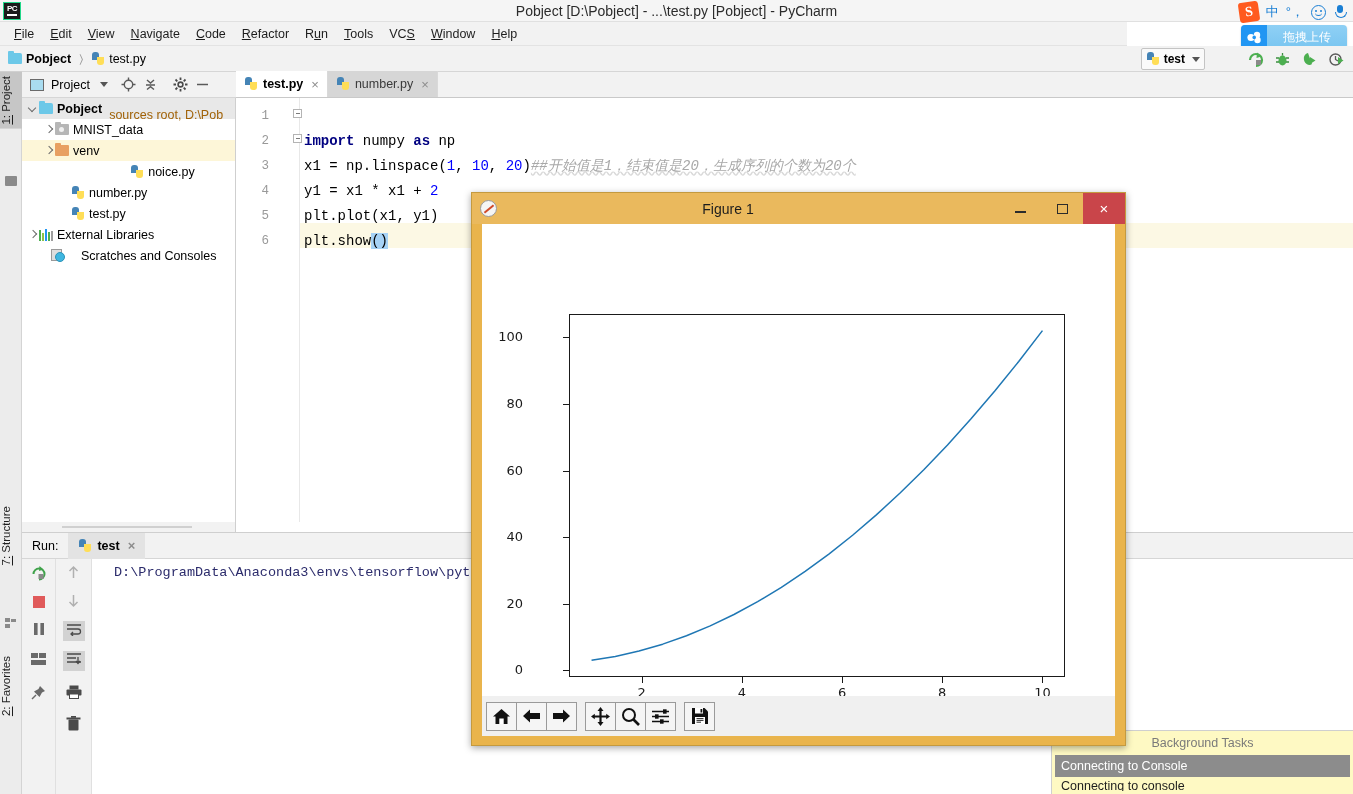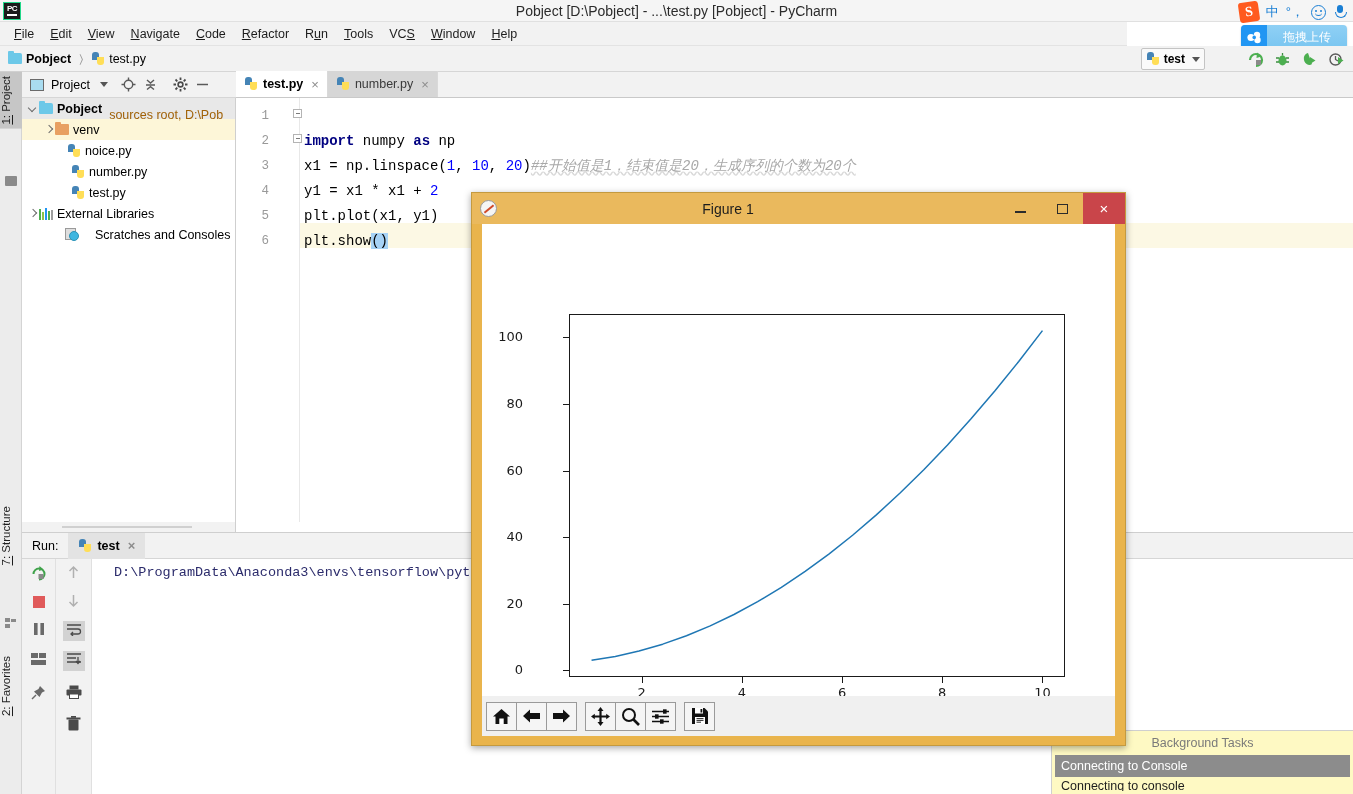--- a/index.html
+++ b/index.html
@@ -505,26 +505,31 @@
     </span>
   </div>
 
   <div class="proj-tree" id="project-tree">
       <div class="tree-row sel-grey" style="padding-left: 4px;">
         <span class="arrow down"></span>
         <span class="folder-ico" style="flex: 0 0 auto;"></span>
         <span class="tree-label bold">Pobject</span>
         <span class="tree-note">sources root, D:\Pob</span>
       </div>
+      <div class="tree-row" style="padding-left: 20px;">
+        <span class="arrow right"></span>
+        <span class="ico-mod" style="flex: 0 0 auto;"></span>
+        <span class="tree-label">MNIST_data</span>
+      </div>
       <div class="tree-row sel-yellow" style="padding-left: 20px;">
         <span class="arrow right"></span>
         <span class="ico-venv" style="flex: 0 0 auto;"></span>
         <span class="tree-label">venv</span>
       </div>
-      <div class="tree-row" style="padding-left: 32px;">
+      <div class="tree-row" style="padding-left: 55px; justify-content: center;">
         <span class="arrow"></span>
         <span class="py-ico" style="flex: 0 0 auto;"></span>
         <span class="tree-label">noice.py</span>
       </div>
       <div class="tree-row" style="padding-left: 36px;">
         <span class="arrow"></span>
         <span class="py-ico" style="flex: 0 0 auto;"></span>
         <span class="tree-label">number.py</span>
       </div>
       <div class="tree-row" style="padding-left: 36px;">
@@ -536,21 +541,21 @@
         <span class="arrow right"></span>
         <span class="ico-lib" style="flex: 0 0 auto;">
           <i style="background: rgb(76, 175, 80); height: 11px;"></i>
           <i style="background: rgb(139, 195, 74); height: 8px;"></i>
           <i style="background: rgb(33, 150, 243); height: 12px;"></i>
           <i style="background: rgb(76, 175, 80); height: 9px;"></i>
           <i style="background: rgb(158, 158, 158); height: 10px;"></i>
         </span>
         <span class="tree-label">External Libraries</span>
       </div>
-      <div class="tree-row" style="padding-left: 18px; gap: 12px;">
+      <div class="tree-row" style="padding-left: 4px; gap: 12px;">
         <span class="arrow"></span>
         <span class="ico-scr" style="flex: 0 0 auto;"></span>
         <span class="tree-label">Scratches and Consoles</span>
       </div>
     </div>
   <div class="tree-splitter"></div>
 
   <div class="editor-tabs" id="editor-tabs">
       <div class="etab active">
         <span class="py-ico"></span>

